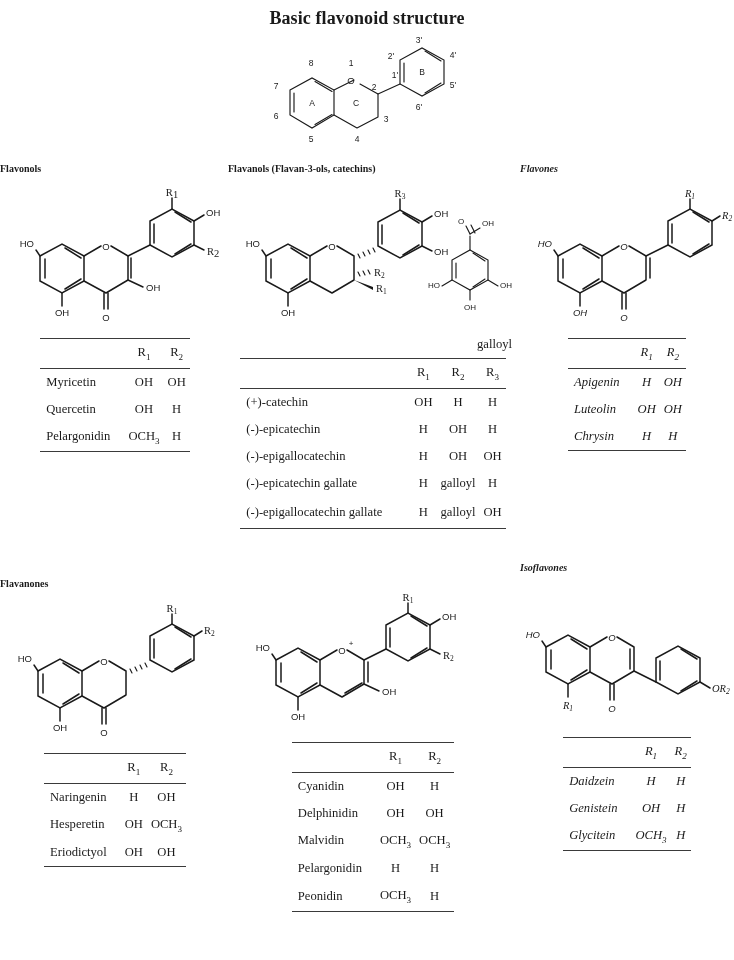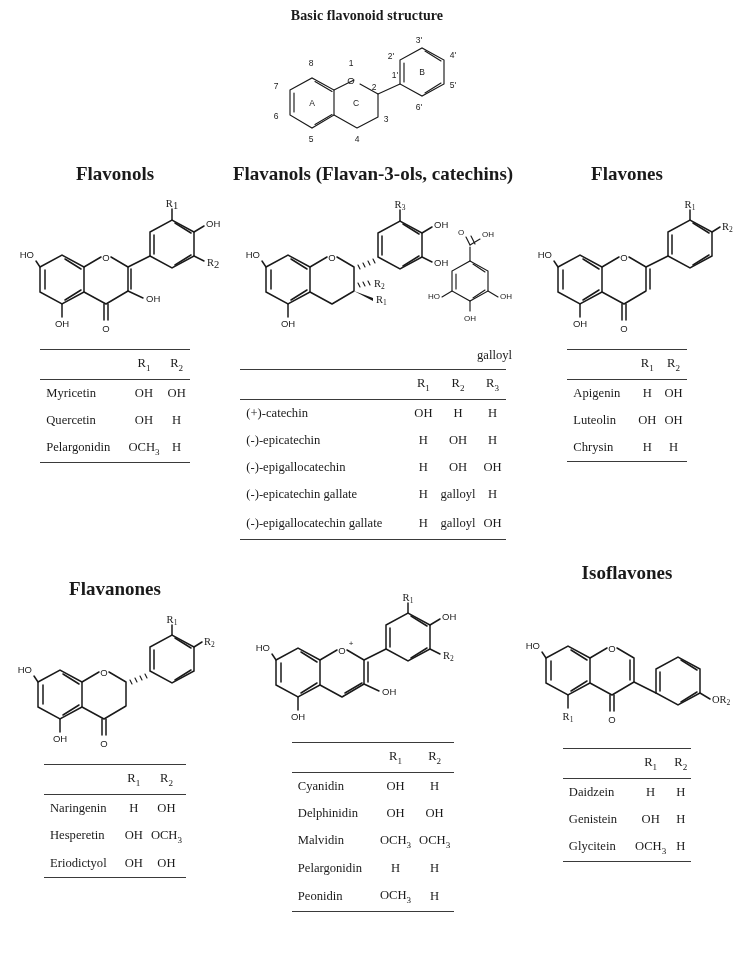--- a/index.html
+++ b/index.html
@@ -8,34 +8,34 @@
     width:734px;height:960px;
     font-family:"Liberation Serif", serif;
     color:#1a1a1a;
     position:relative;
     overflow:hidden;
   }
   .fig{position:relative;width:734px;height:960px;}
 
   .main-title{
     position:absolute;top:8px;left:0;width:734px;
-    text-align:center;font-weight:bold;font-size:14px;
+    text-align:center;font-weight:bold;font-size:18px;
     font-family:"Liberation Serif", serif;letter-spacing:.1px;
   }
 
   .panel-title{
-    text-align:center;font-weight:bold;font-size:19px;
+    text-align:left;font-weight:bold;font-size:10px;
     font-family:"Liberation Serif", serif;
   }
 
   
   .col{position:absolute;}
   .col-left{left:0;width:230px;}
   .col-mid{left:228px;width:290px;}
-  .col-right{left:520px;width:214px;}
+  .col-right{left:520px;width:214px;font-style:italic;}
 
   
   .struct{position:relative;}
   .struct svg{display:block;overflow:visible;}
 
   
   table.rt{
     border-collapse:collapse;
     font-family:"Liberation Serif", serif;
     font-size:12.6px;

